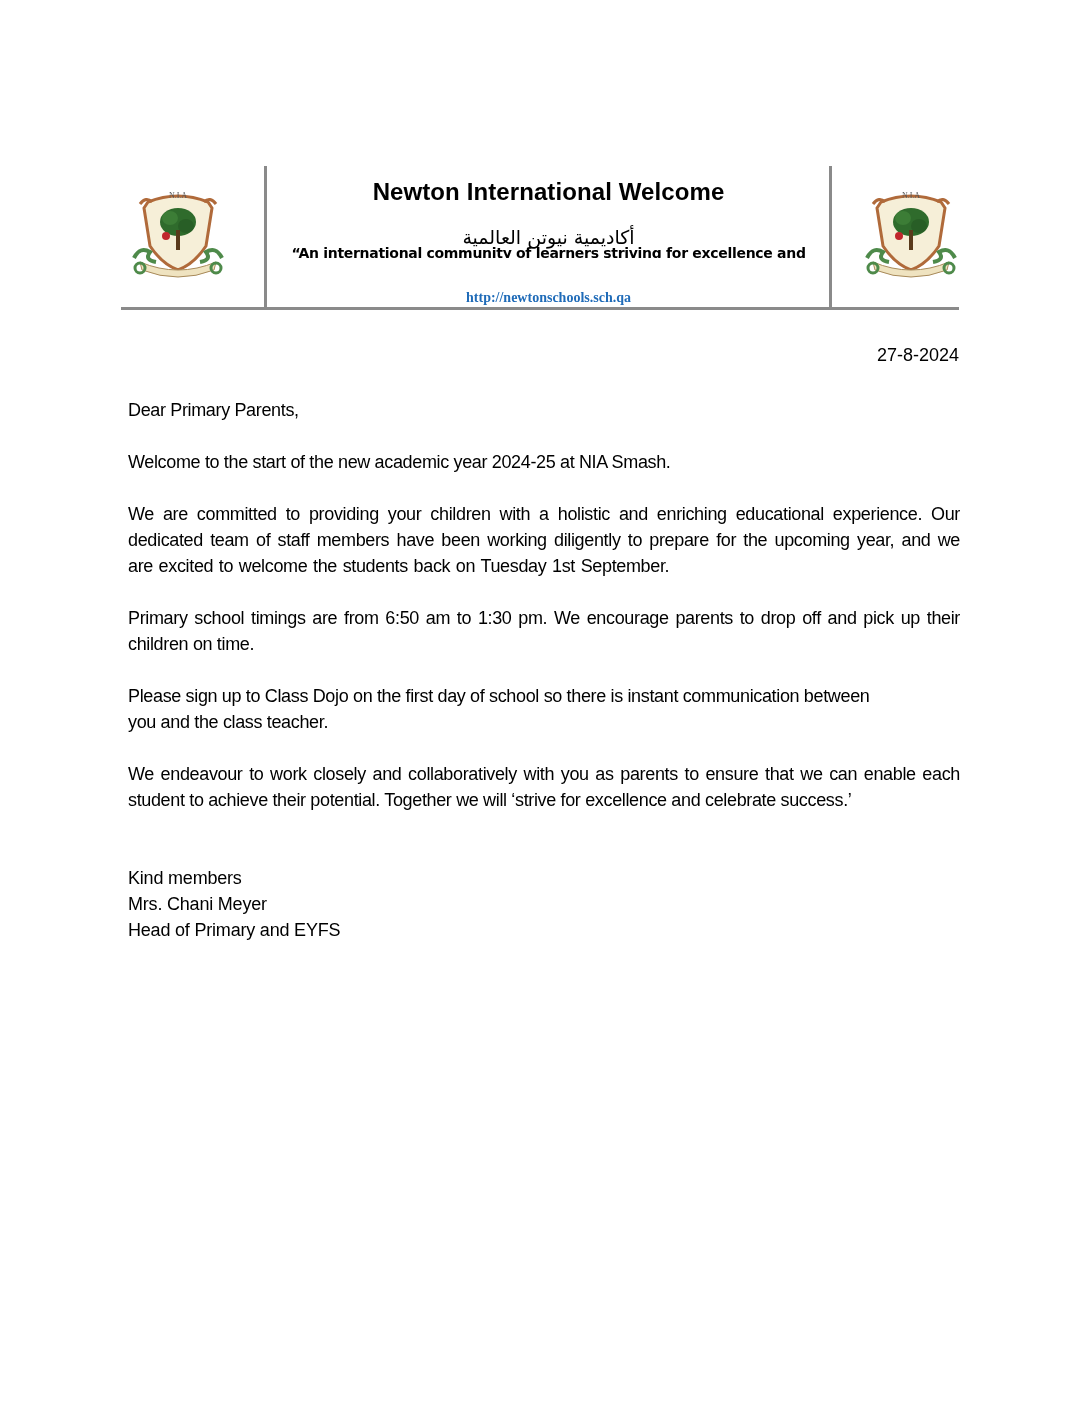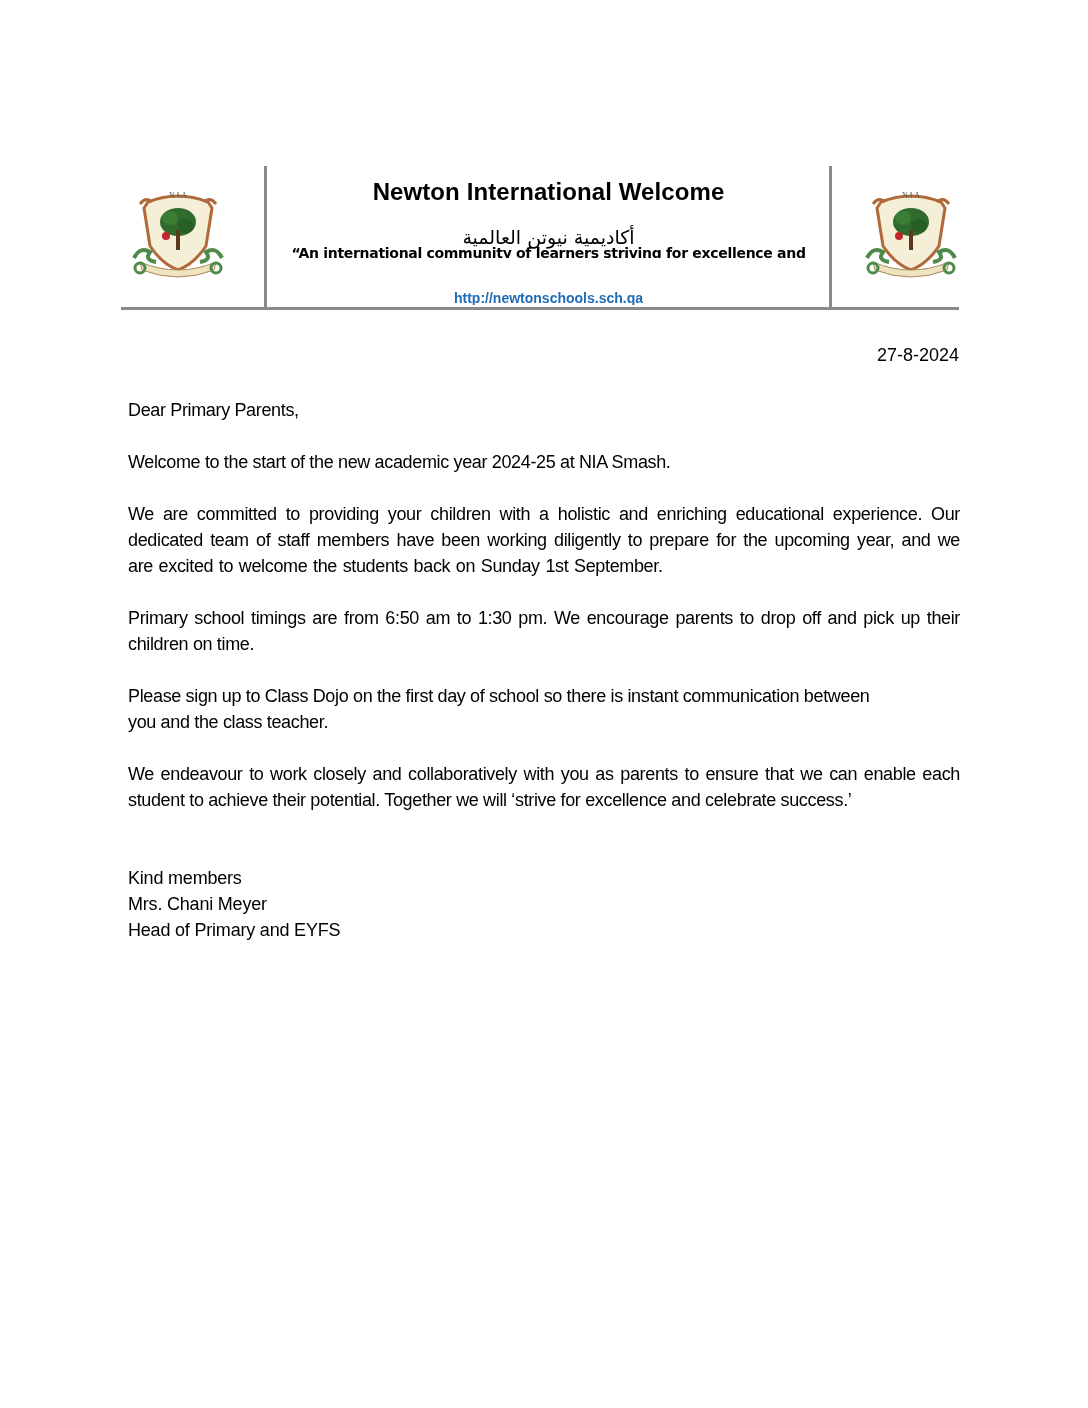--- a/index.html
+++ b/index.html
@@ -14,21 +14,21 @@
   .crest { position: absolute; top: 22px; width: 104px; height: 92px; }
   .crest.left { left: 5px; }
   .crest.right { left: 738px; }
 
   .lh-center { position: absolute; left: 150px; width: 555px; top: 0; text-align: center; }
   .lh-title { position: absolute; left: 0; width: 555px; top: 12px; font-weight: bold; font-size: 24px; letter-spacing: 0.1px; line-height: 28px; height: 25px; overflow: hidden; }
   .lh-arabic { position: absolute; left: 0; width: 555px; top: 38px; font-size: 19px; line-height: 26px; font-family: "DejaVu Sans", sans-serif; margin-top: 20px; }
   .lh-motto { position: absolute; left: 0; width: 555px; top: 80px; font-weight: bold; font-size: 14px; line-height: 14px; font-family: "DejaVu Sans", sans-serif; letter-spacing: -0.3px; }
   .lh-motto .l1 { display: block; height: 12px; overflow: hidden; }
   .lh-motto .l2 { display: block; height: 13px; overflow: hidden; }
-  .lh-url { position: absolute; left: 0; width: 555px; top: 124px; font-weight: bold; font-size: 14px; color: #1f6bb8; font-family: Liberation Sans, sans-serif; line-height: 16px; height: 15px; overflow: hidden; }
+  .lh-url { position: absolute; left: 0; width: 555px; top: 124px; font-weight: bold; font-size: 14px; color: #1f6bb8; font-family: Liberation Serif, serif; line-height: 16px; height: 15px; overflow: hidden; }
 
   .date { position: absolute; right: 129px; top: 344px; font-size: 18px; line-height: 22px; }
 
   .body-text { position: absolute; left: 128px; width: 832px; font-size: 18px; line-height: 26px; font-family: "Liberation Sans", sans-serif; letter-spacing: -0.35px; }
   .justify { text-align: justify; text-align-last: left; }
   .p-salutation { top: 397px; }
   .p-welcome { top: 449px; }
   .p-commit { top: 501px; word-spacing: 1px; }
   .p-timings { top: 605px; }
   .p-dojo { top: 683px; width: 770px; }
@@ -88,21 +88,21 @@
     <circle cx="90" cy="80" r="5" fill="none" stroke="#4e8a4a" stroke-width="3"></circle>
   </svg>
 
   <div class="lh-bottom-rule"></div>
 </div>
 
 <div class="date">27-8-2024</div>
 
 <div class="body-text p-salutation">Dear Primary Parents,</div>
 <div class="body-text p-welcome">Welcome to the start of the new academic year 2024-25 at NIA Smash.</div>
-<div class="body-text justify p-commit">We are committed to providing your children with a holistic and enriching educational experience. Our dedicated team of staff members have been working diligently to prepare for the upcoming year, and we are excited to welcome the students back on Sunday 1st September.</div>
+<div class="body-text justify p-commit">We are committed to providing your children with a holistic and enriching educational experience. Our dedicated team of staff members have been working diligently to prepare for the upcoming year, and we are excited to welcome the students back on Tuesday 1st September.</div>
 <div class="body-text justify p-timings">Primary school timings are from 6:50 am to 1:30 pm. We encourage parents to drop off and pick up their children on time.</div>
 <div class="body-text p-dojo">Please sign up to Class Dojo on the first day of school so there is instant communication between you and the class teacher.</div>
 <div class="body-text justify p-endeavour">We endeavour to work closely and collaboratively with you as parents to ensure that we can enable each student to achieve their potential. Together we will ‘strive for excellence and celebrate success.’</div>
 
 <div class="sign">
   <div>Kind members</div>
   <div>Mrs. Chani Meyer</div>
   <div>Head of Primary and EYFS</div>
 </div>
 

